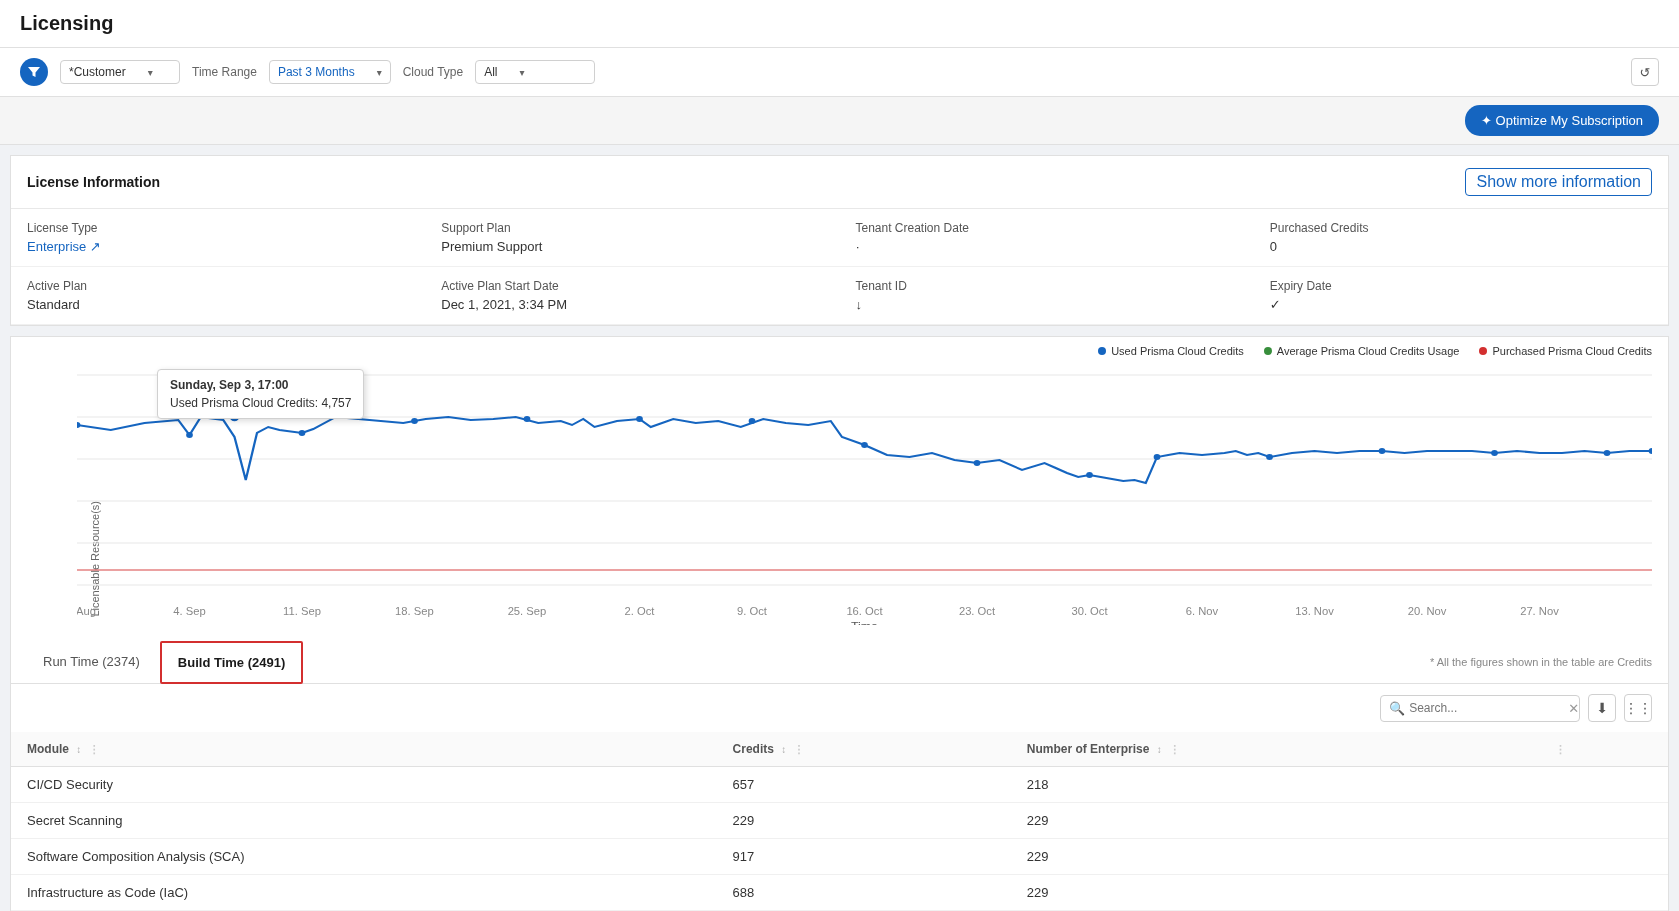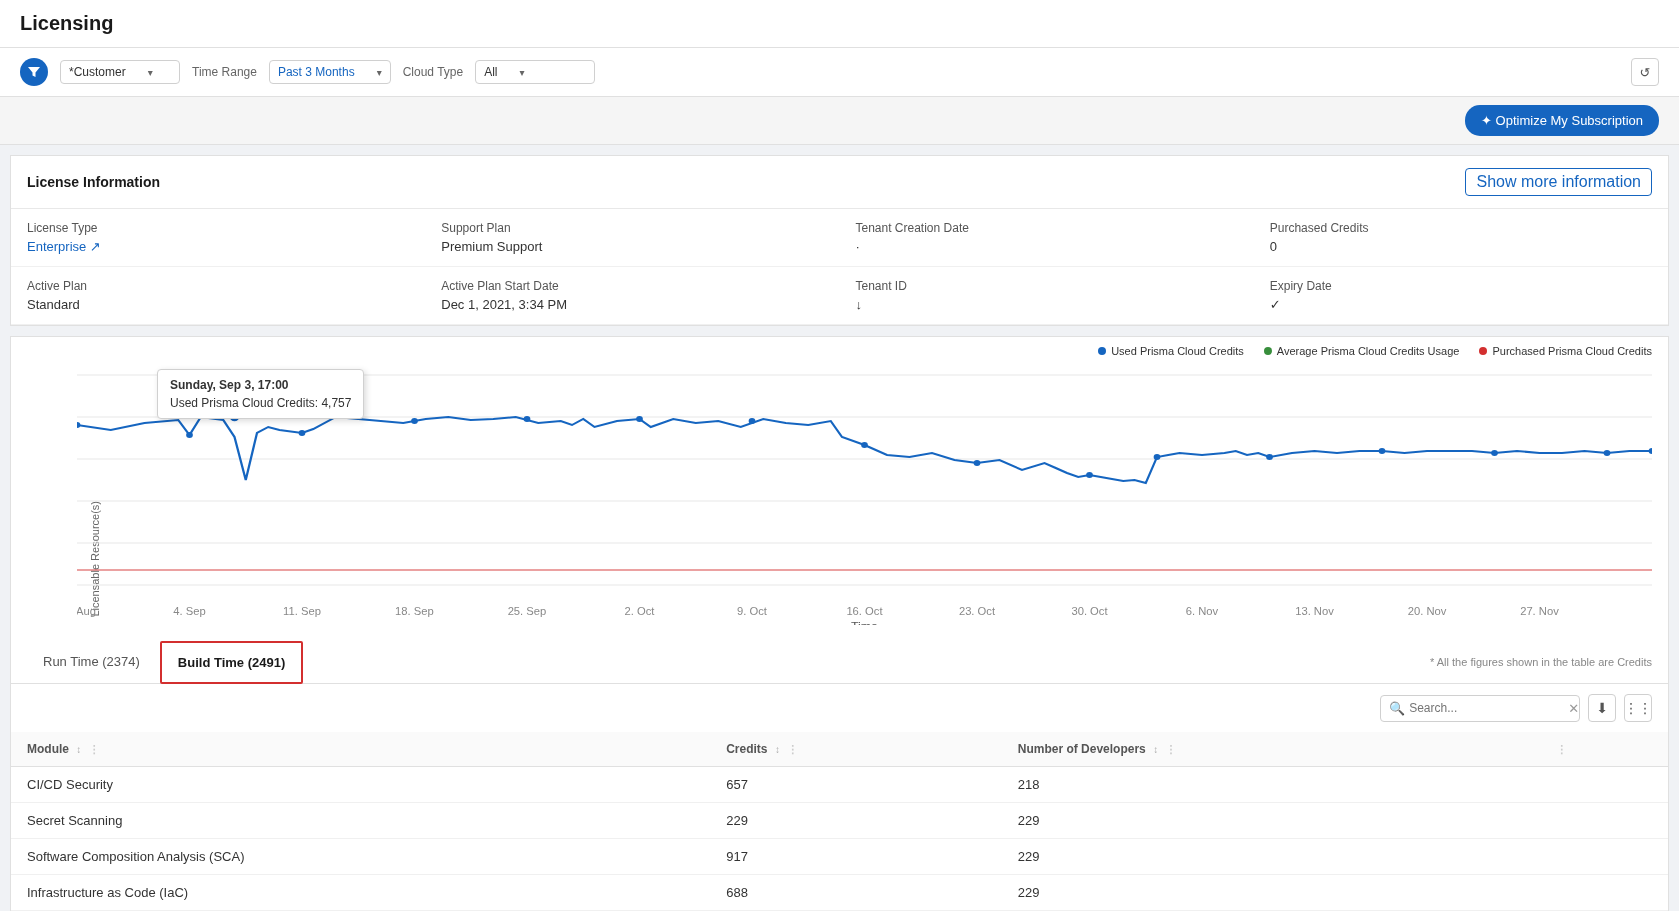--- a/index.html
+++ b/index.html
@@ -257,21 +257,21 @@
           <span>Module</span>
           <span class="sort-icon">↕</span>
           <span class="col-resize">⋮</span>
         </th>
         <th>
           <span>Credits</span>
           <span class="sort-icon">↕</span>
           <span class="col-resize">⋮</span>
         </th>
         <th>
-          <span>Number of Developers</span>
+          <span>Number of Enterprise</span>
           <span class="sort-icon">↕</span>
           <span class="col-resize">⋮</span>
         </th>
         <th>
           <span class="col-resize">⋮</span>
         </th>
       </tr>
     </thead>
     <tbody id="table-body">
     <tr>

